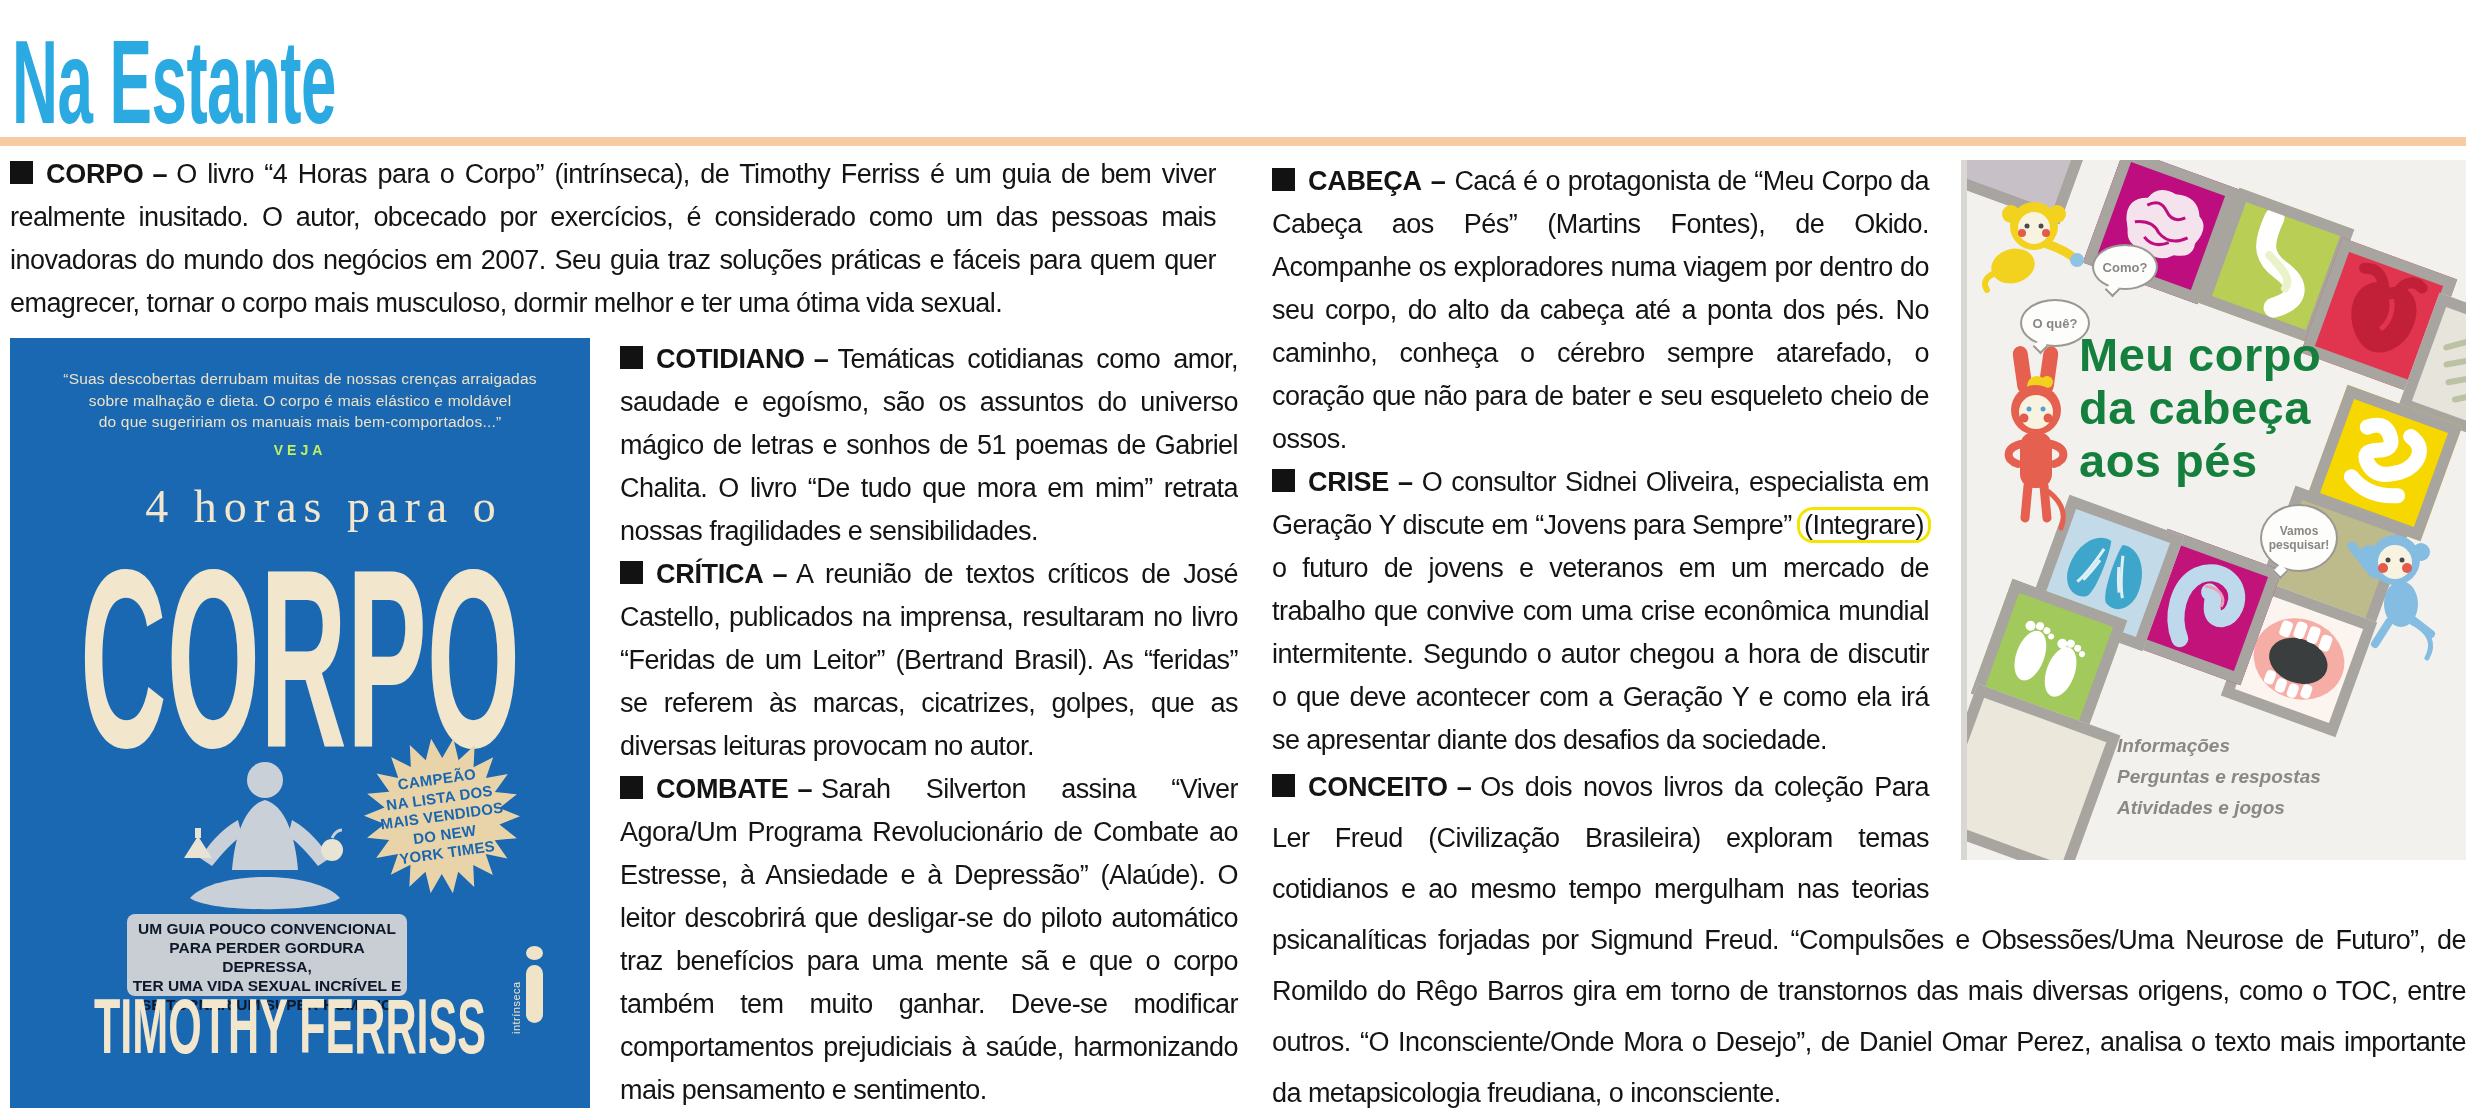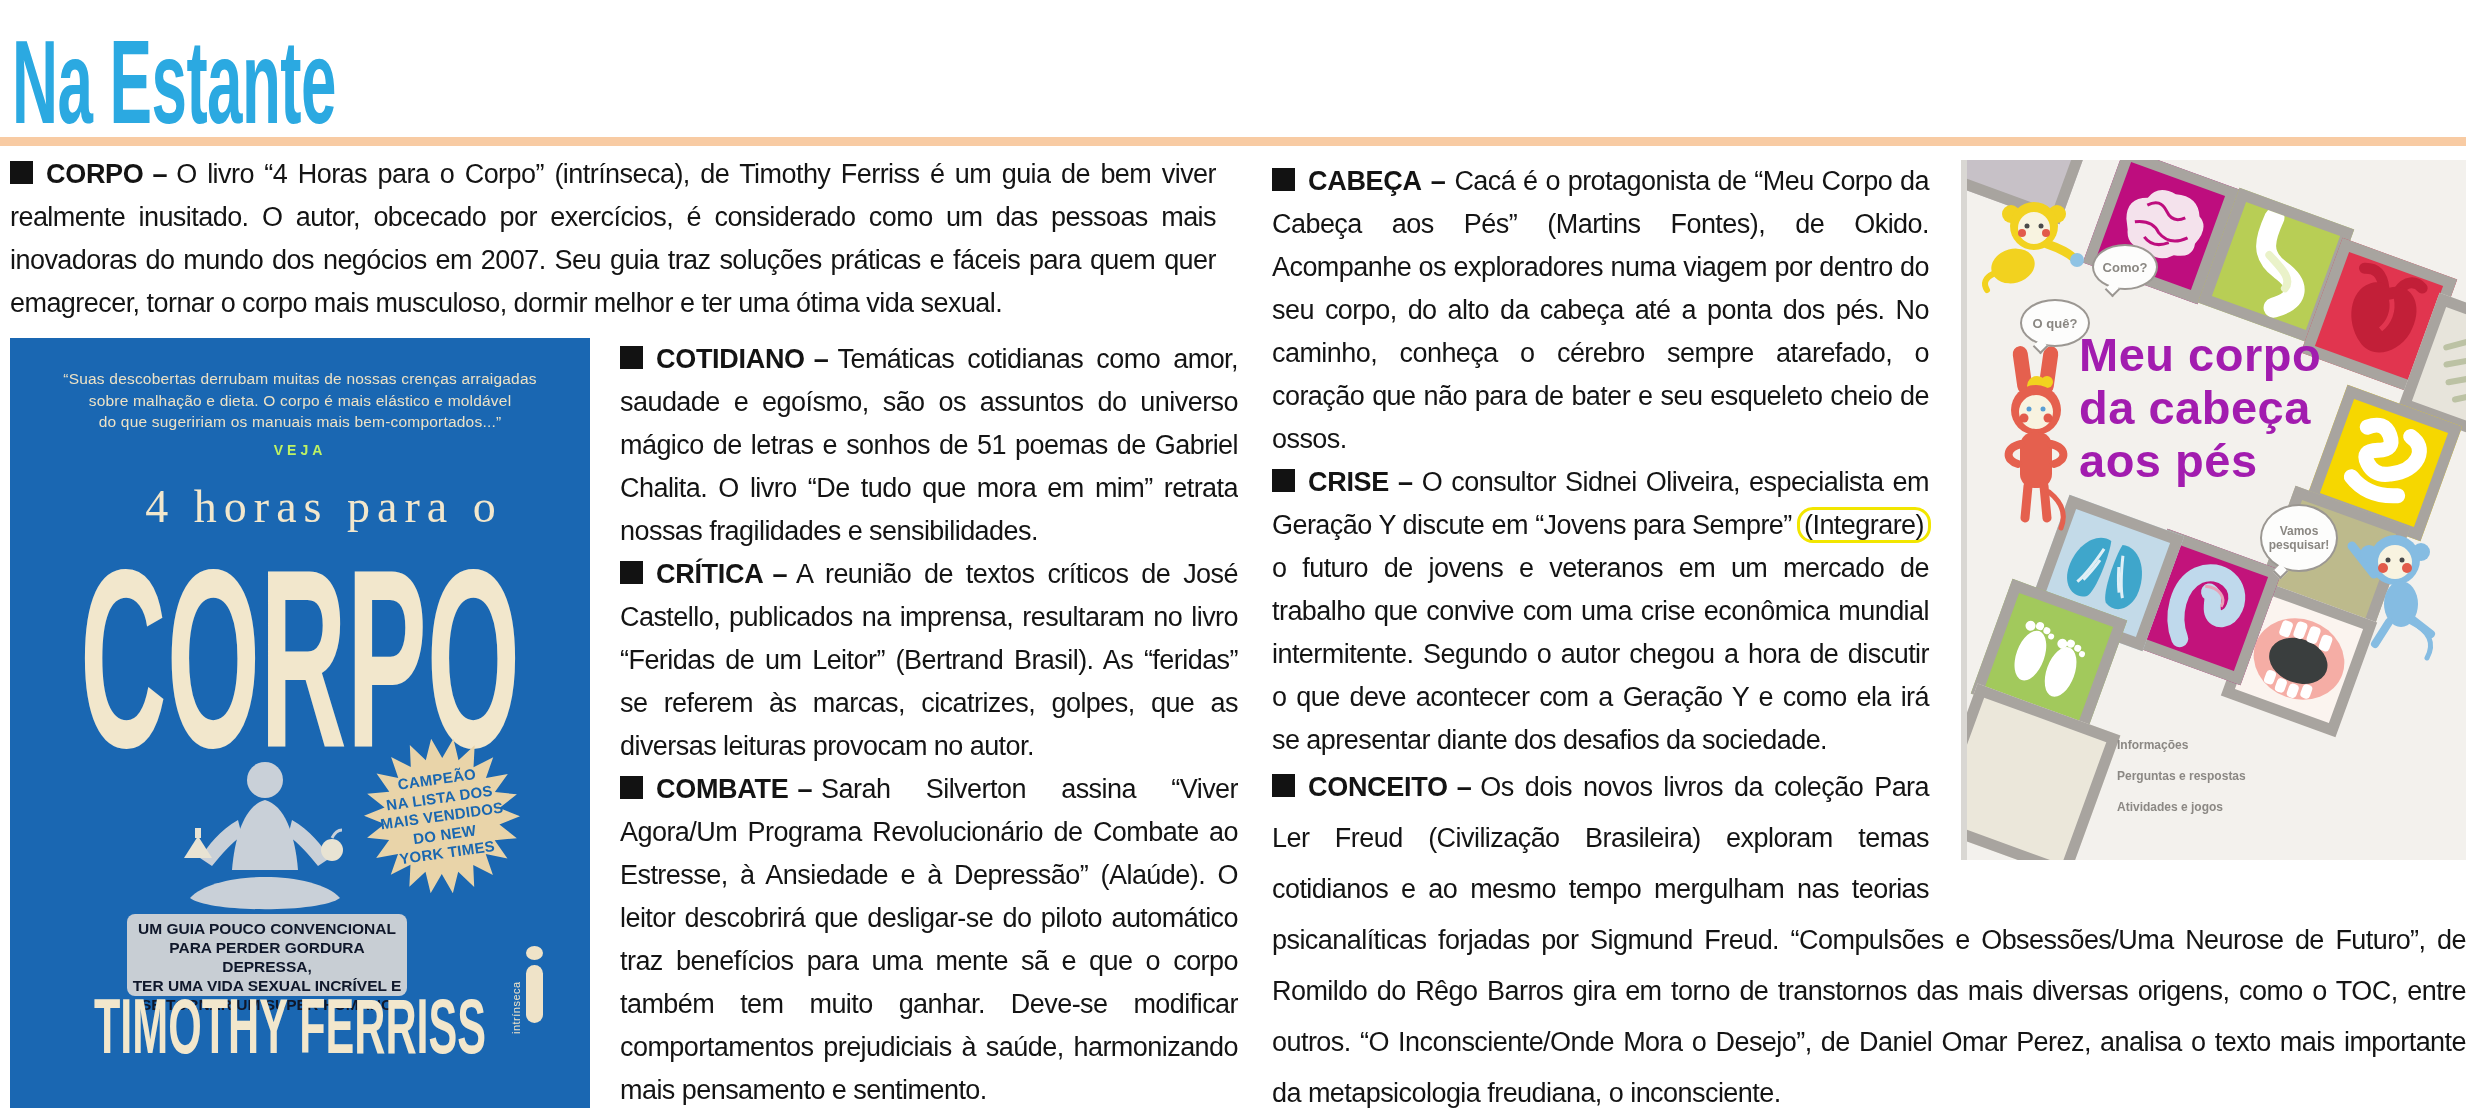--- a/index.html
+++ b/index.html
@@ -60,23 +60,23 @@
   .t-heart{background:#E1354F;}
   .t-hand{background:#E7E4DB;}
   .t-gut{background:#F6D700;}
   .t-olive{background:#BDBA8C;}
   .t-mouth{background:#FBF4EF;}
   .t-ear{background:#C2137B;}
   .t-lungs{background:#C3DAE8;}
   .t-feet{background:#A2C95C;}
   .t-cream{background:#EBE7DA;width:130px;height:130px;}
   .photo-title{position:absolute;left:112px;top:168px;font-weight:bold;font-size:47px;
-    line-height:53px;color:#a21caf;letter-spacing:0.5px;}
-  .photo-list{position:absolute;left:150px;top:570px;font-weight:bold;font-size:12px;
-    line-height:31px;color:#8B8884;}
+    line-height:53px;color:#15803d;letter-spacing:0.5px;}
+  .photo-list{position:absolute;left:150px;top:570px;font-weight:bold;font-size:19px;
+    line-height:31px;color:#8B8884;font-style:italic;}
   .bubble{position:absolute;background:#FDFDFC;border:2.5px solid #9B9792;border-radius:50%;
     display:flex;align-items:center;justify-content:center;text-align:center;
     color:#8A8782;font-size:13px;font-weight:bold;z-index:6;}
   .bubble::after{content:'';position:absolute;width:9px;height:9px;background:#FDFDFC;
     border-left:2.5px solid #9B9792;border-bottom:2.5px solid #9B9792;transform:rotate(-45deg);
     bottom:-7px;left:13px;}
   .chr{position:absolute;z-index:5;}
 </style>
 </head>
 <body>

